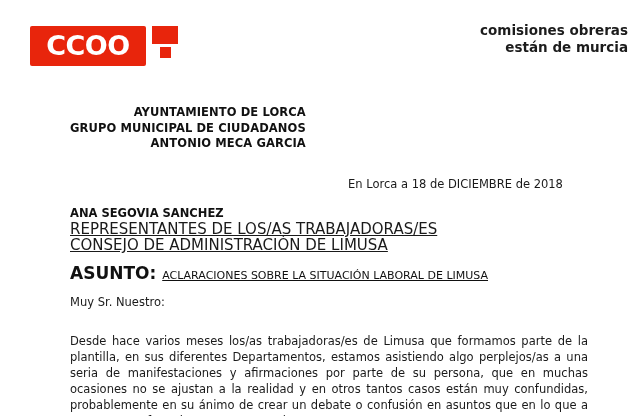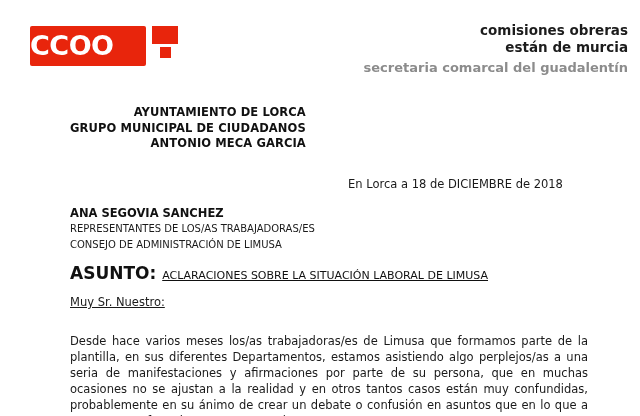--- a/index.html
+++ b/index.html
@@ -45,21 +45,21 @@
     background: #e8250c;
     border-radius: 2px;
   }
   .logo-text {
     position: absolute;
     left: 0;
     top: 0;
     width: 116px;
     height: 32px;
     line-height: 40px;
-    text-align: left;
+    text-align: center;
     color: #ffffff;
     font-family: "DejaVu Sans", sans-serif;
     font-weight: bold;
     font-size: 27px;
     letter-spacing: -0.5px;
   }
   .logo-mark {
     position: absolute;
     left: 122px;
     top: 0;
@@ -148,44 +148,44 @@
   .recipient .l1 {
     font-family: "DejaVu Sans", sans-serif;
     font-weight: bold;
     font-size: 11.5px;
     color: #111111;
     line-height: 16px;
   }
   .recipient .l2,
   .recipient .l3 {
     font-family: "DejaVu Sans", sans-serif;
-    font-size: 10px;
+    font-size: 15px;
     color: #1a1a1a;
     line-height: 16px;
+    text-decoration: underline;
   }
   .subject {
     left: 70px;
     top: 158px;
   }
   .subject .label {
     font-family: "DejaVu Sans", sans-serif;
     font-weight: bold;
     font-size: 17px;
     color: #111111;
   }
   .subject .value {
     font-family: "DejaVu Sans", sans-serif;
     font-size: 11px;
     color: #111111;
     text-decoration: underline;
   }
   .salutation {
     left: 70px;
     top: 190px;
-    text-decoration: underline;
   }
   .para {
     left: 70px;
     top: 228px;
     width: 518px;
     font-family: "DejaVu Sans", sans-serif;
     font-size: 11.5px;
     color: #1a1a1a;
     line-height: 16px;
     text-align: justify;
@@ -203,21 +203,20 @@
       <div class="logo-text">CCOO</div>
       <div class="logo-mark">
         <div class="sq"></div>
         <div class="dot"></div>
       </div>
     </div>
 
     <div class="head-lines">
       <div class="head-l1">comisiones obreras</div>
       <div class="head-l2">están de murcia</div>
-      <div class="head-l3">secretaria comarcal del guadalentín</div>
     </div>
 
   </div>
 
   <div class="body-area">
 
     <div class="blk addressee">
       <div class="bold">AYUNTAMIENTO DE LORCA</div>
       <div class="bold">GRUPO MUNICIPAL DE CIUDADANOS</div>
       <div class="bold">ANTONIO MECA GARCIA</div>

